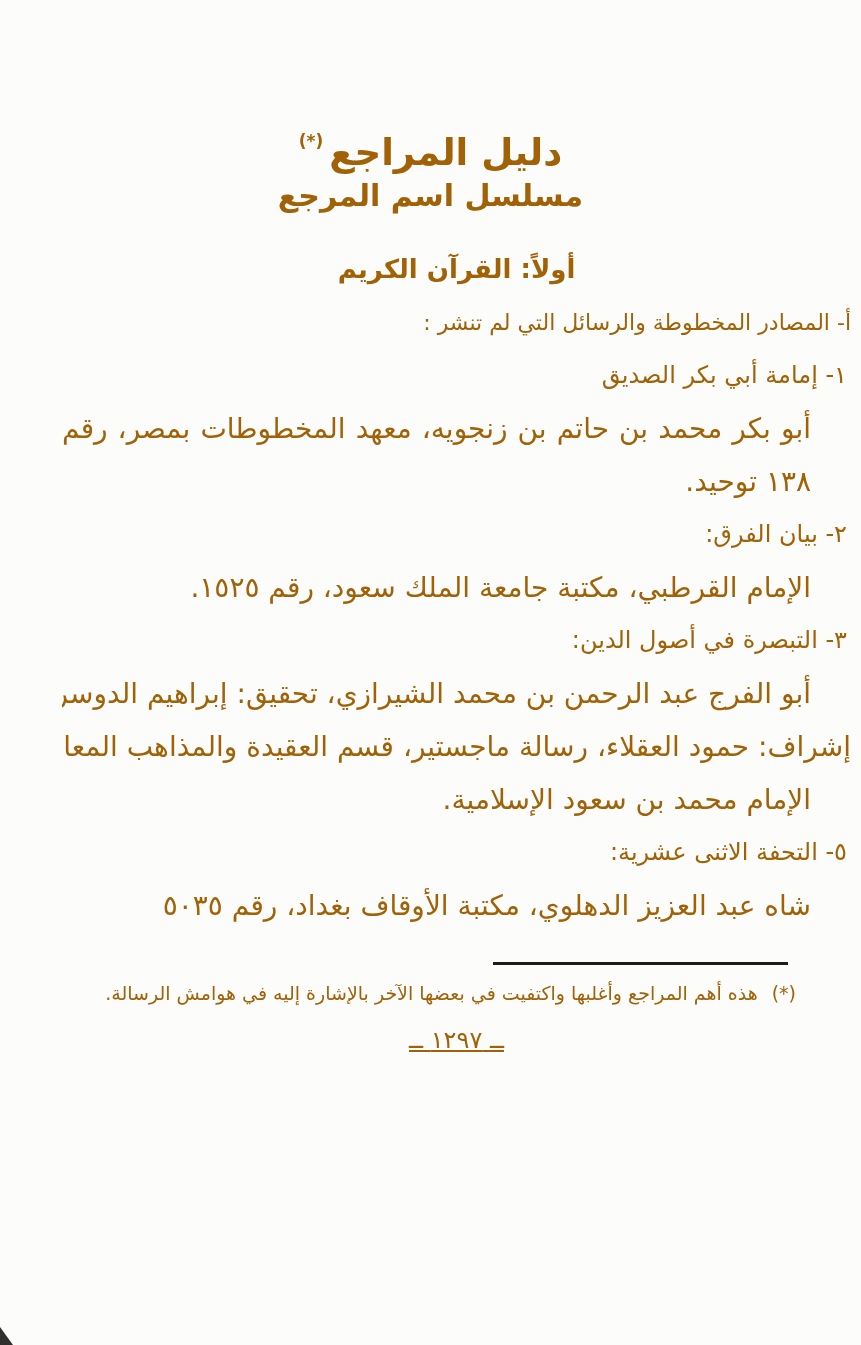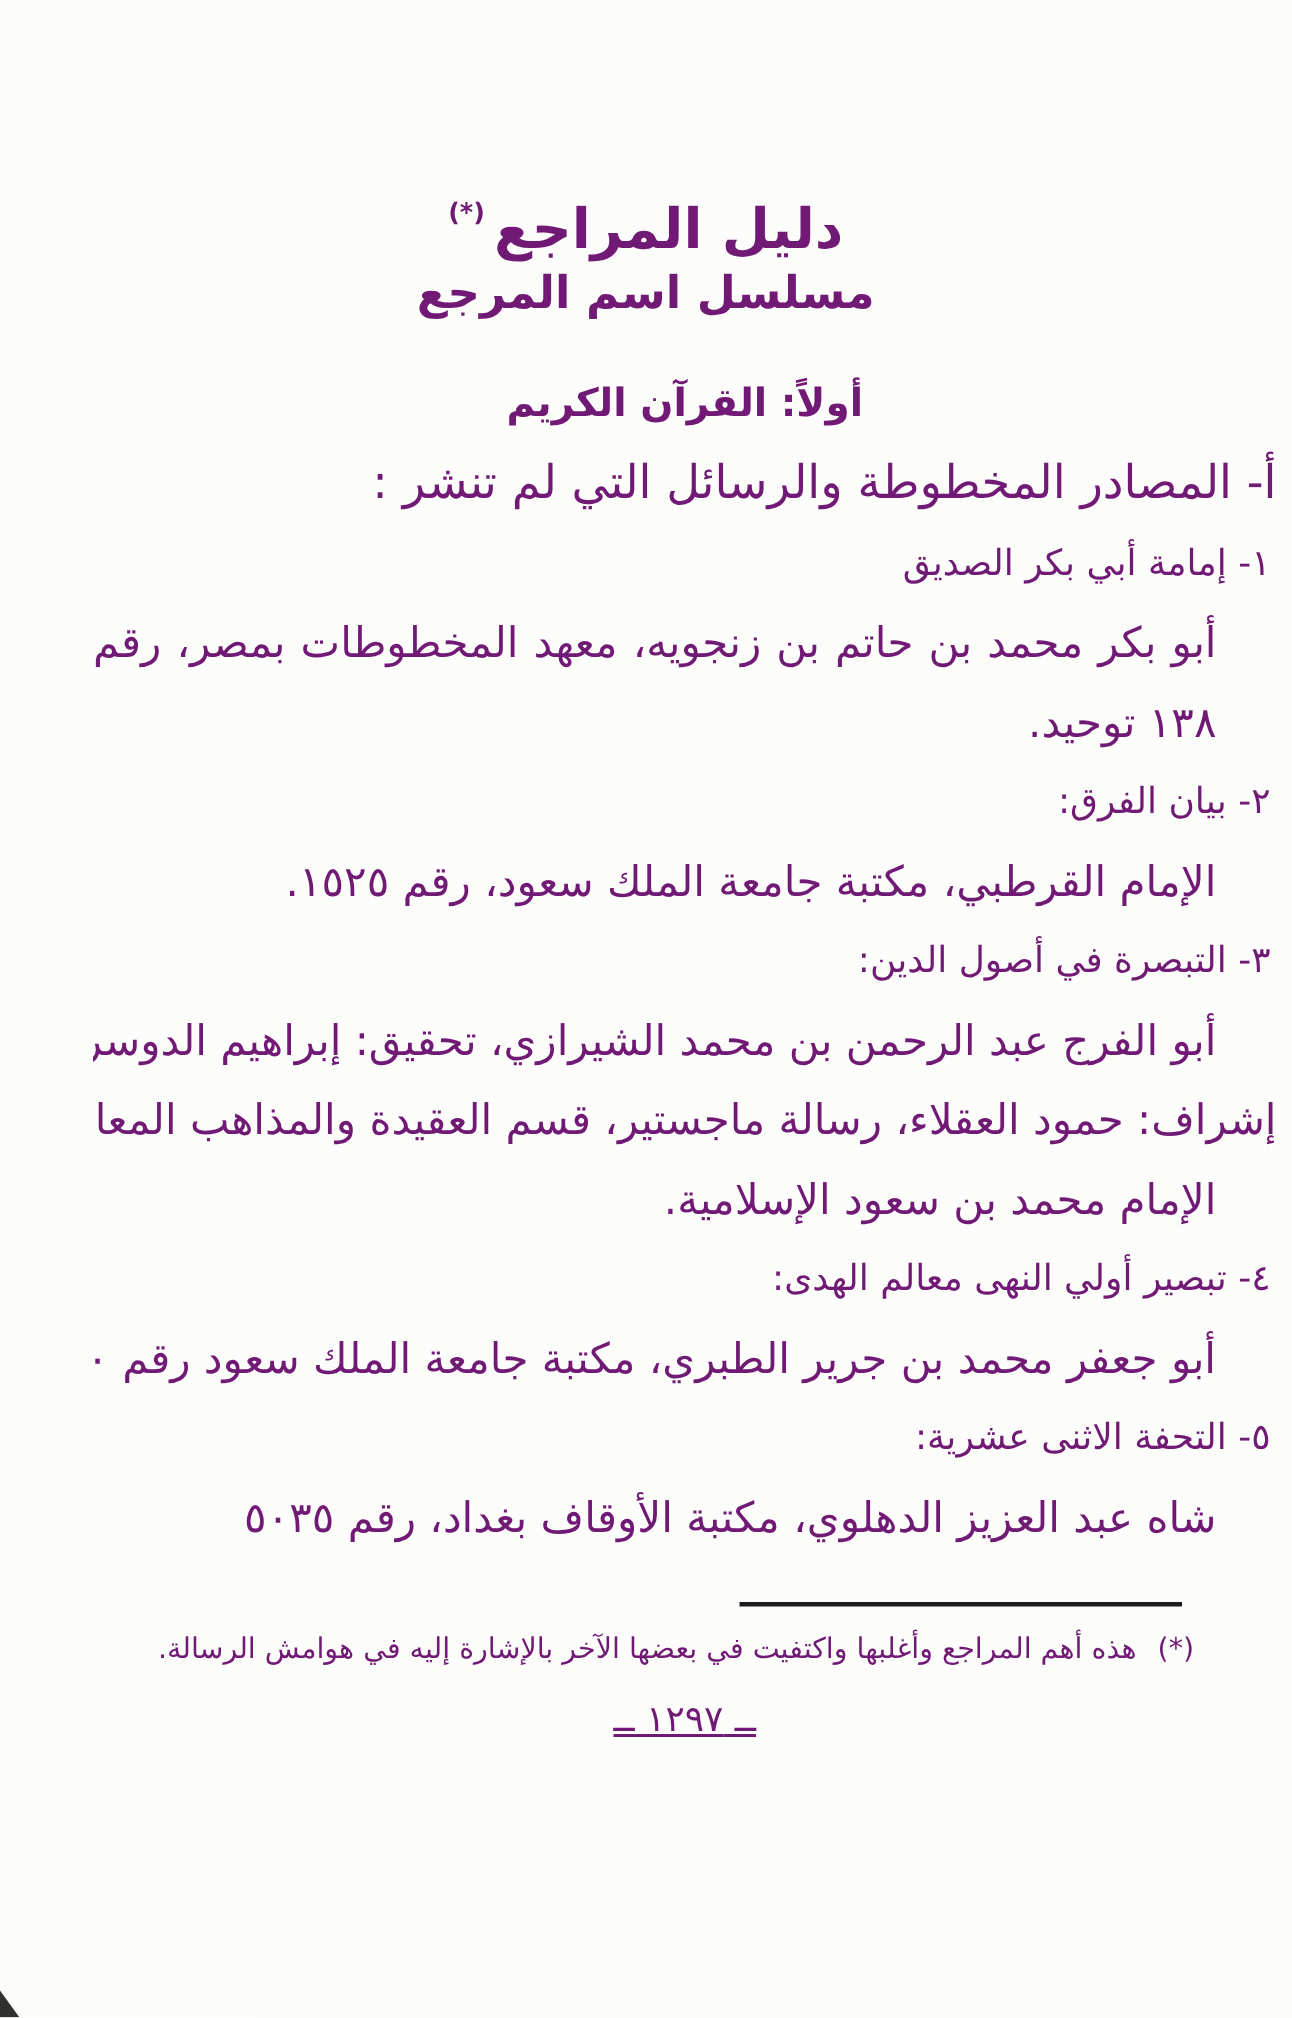--- a/index.html
+++ b/index.html
@@ -1,20 +1,20 @@
 <!DOCTYPE html>
 <html dir="rtl" lang="ar"><head>
 <meta charset="utf-8">
 <style>
   html,body{margin:0;padding:0;background:#ffffff;}
   .page{
     position:relative;
     width:861px;height:1345px;
     background:#fcfcfa;
-    color:#701a75;
+    color:#a16207;
     font-family:"DejaVu Sans",sans-serif;
     direction:rtl;
     overflow:hidden;
   }
   .title{
     margin:0;padding-top:128px;
     text-align:center;
     font-size:37px;font-weight:bold;
     line-height:1.35;
   }
@@ -26,21 +26,21 @@
   .subtitle{
     text-align:center;
     font-size:30px;font-weight:bold;
   }
   .content{
     padding:0 10px 0 62px;
     margin-top:30px;
   }
   .row{height:53px;line-height:53px;white-space:nowrap;overflow:hidden;}
   .h{font-size:26px;font-weight:bold;text-align:center;}
-  .subh{font-size:31px;font-weight:normal;}
+  .subh{font-size:22px;font-weight:normal;}
   .entry-title{font-size:24px;padding-right:4px;}
   .body{font-size:28px;}
   .full{text-align:justify;text-align-last:justify;}
   .first{padding-right:40px;}
   .last,.single{text-align:right;padding-right:40px;}
   .fsep{
     margin:30px 63px 0 0;
     width:295px;
     border:0;border-top:3px solid #1c1c1c;
     height:0;
@@ -93,24 +93,20 @@
       <div class="row body single">الإمام القرطبي، مكتبة جامعة الملك سعود، رقم ١٥٢٥.</div>
     </div>
 
     <div class="entry">
       <div class="row entry-title">٣- التبصرة في أصول الدين:</div>
       <div class="row body full first">أبو الفرج عبد الرحمن بن محمد الشيرازي، تحقيق: إبراهيم الدوسري،</div>
       <div class="row body full">إشراف: حمود العقلاء، رسالة ماجستير، قسم العقيدة والمذاهب المعاصرة، جامعة</div>
       <div class="row body last">الإمام محمد بن سعود الإسلامية.</div>
     </div>
 
-    <div class="entry">
-      <div class="row entry-title">٤- تبصير أولي النهى معالم الهدى:</div>
-      <div class="row body single">أبو جعفر محمد بن جرير الطبري، مكتبة جامعة الملك سعود رقم ٦/٣٣٠ف</div>
-    </div>
 
     <div class="entry">
       <div class="row entry-title">٥- التحفة الاثنى عشرية:</div>
       <div class="row body single">شاه عبد العزيز الدهلوي، مكتبة الأوقاف بغداد، رقم ٥٠٣٥</div>
     </div>
 
     <hr class="fsep">
 
     <div class="footnote"><span class="fn-marker">(*)</span><span class="fn-text">هذه أهم المراجع وأغلبها واكتفيت في بعضها الآخر بالإشارة إليه في هوامش الرسالة.</span></div>
 

